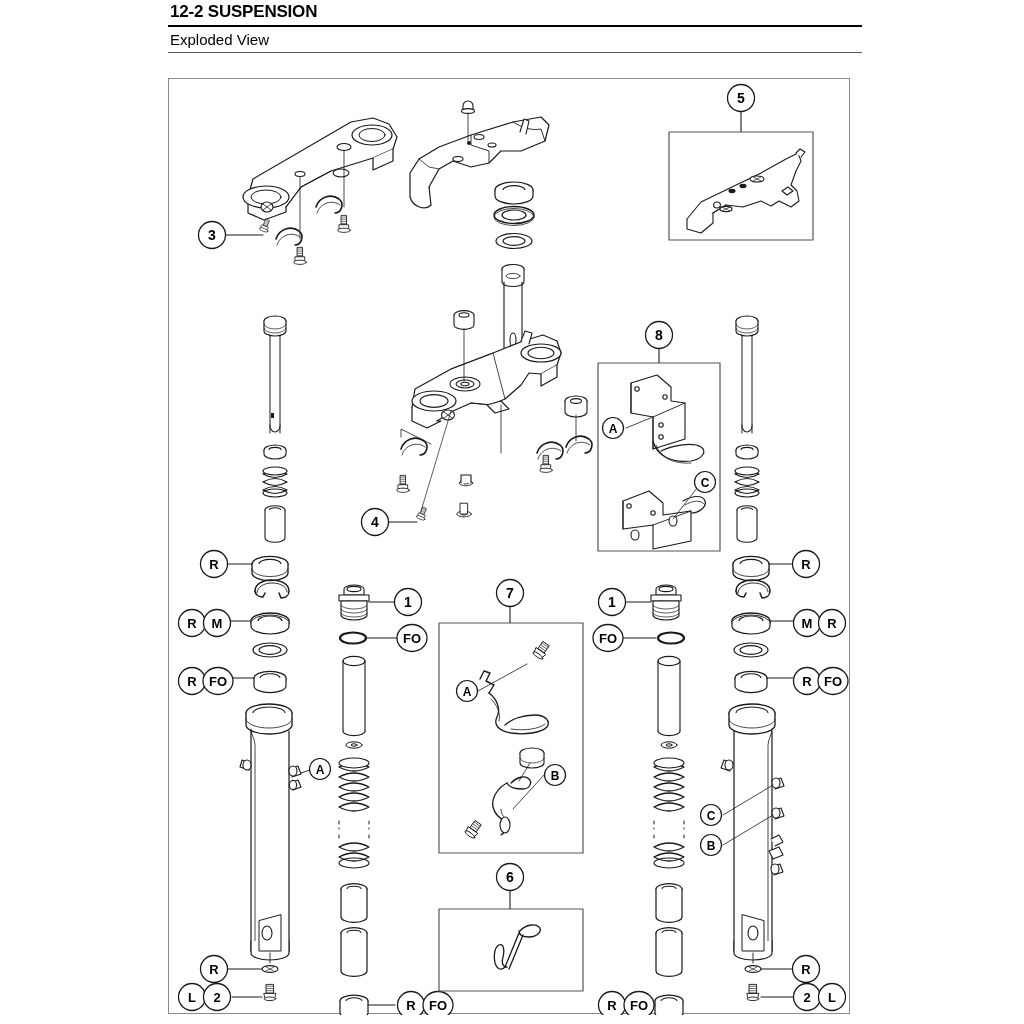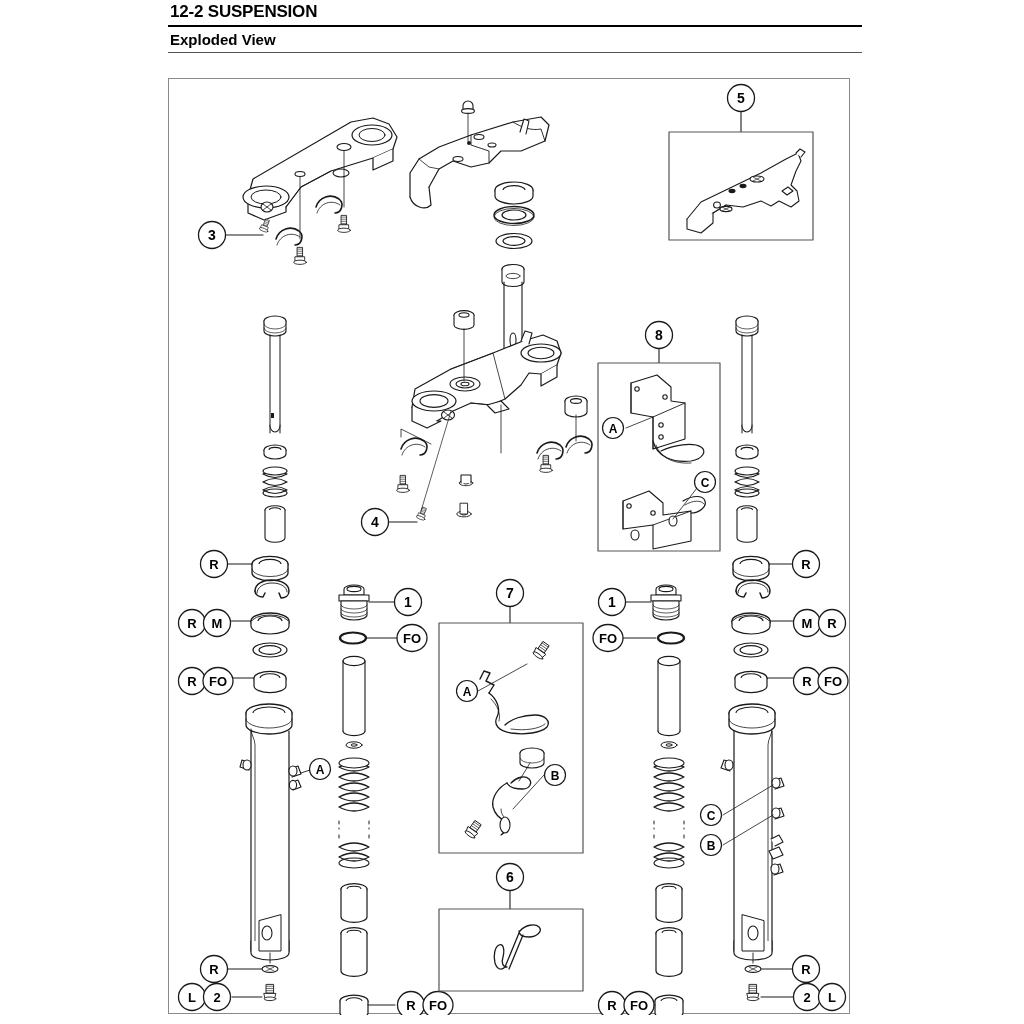--- a/index.html
+++ b/index.html
@@ -5,21 +5,21 @@
 <style>
   html,body{margin:0;padding:0;background:#ffffff;}
   body{width:1024px;height:1024px;font-family:"Liberation Sans",sans-serif;color:#000;overflow:hidden;}
   #page{position:relative;width:1024px;height:828px;}
 
   
   #header{position:absolute;left:168px;top:0;width:694px;}
   .hd-title{font-size:17px;font-weight:bold;letter-spacing:-0.2px;padding:2px 0 3px 2px;}
   .hd-rule{height:2px;background:#000;}
   .hd-rule.thin{height:1px;background:#555;}
-  .hd-sub{font-size:15px;font-weight:bold;padding:4px 0 4px 2px;}
+  .hd-sub{font-size:15px;font-weight:normal;padding:4px 0 4px 2px;}
 
   
   #frame{position:absolute;left:168px;top:78px;width:682px;height:936px;
          border:1px solid #8a8a8a;background:#fff;box-sizing:border-box;}
   #art{position:absolute;left:0;top:0;width:682px;height:936px;}
   #art svg{display:block;}
 
   
 </style>
 </head>

